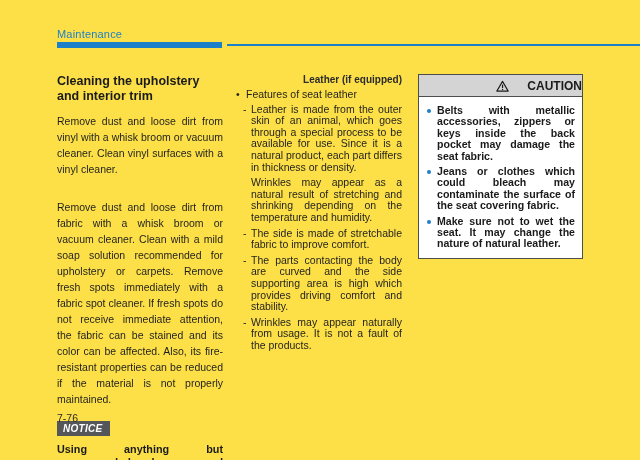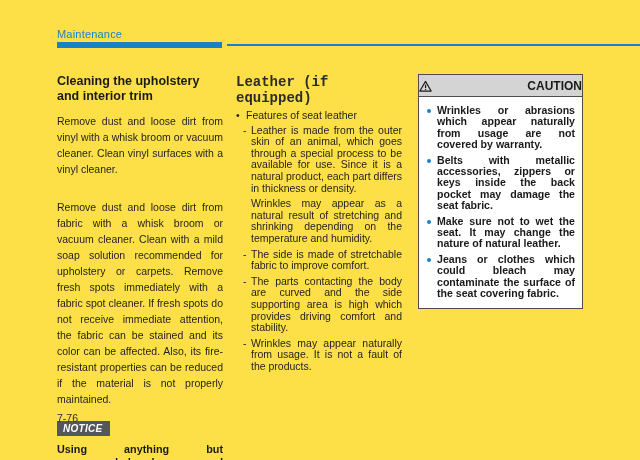--- a/index.html
+++ b/index.html
@@ -43,25 +43,26 @@
   #col-right  { left: 418px; width: 165px; }
 
   .section-title {
     font-size: 12.5px;
     font-weight: bold;
     line-height: 15px;
     margin: 0 0 9px 0;
     color: #1a1a1a;
   }
   .sub-heading {
-    font-family: Liberation Mono, monospace;
-    font-size: 14px;
+    font-family: Liberation Sans, sans-serif;
+    font-size: 10px;
     font-weight: bold;
     color: #2b2b2b;
     margin: 0 0 4px 0;
+    text-align: right;
   }
   .para {
     font-size: 10.5px;
     line-height: 16px;
     text-align: justify;
     margin: 0 0 11px 0;
     color: #1f1f1f;
   }
   .gap-lg { height: 11px; }
 
@@ -112,21 +113,21 @@
   .caution-header {
     background: #d4d4d4;
     border-bottom: 1px solid #4d4d4d;
     text-align: center;
     padding: 4px 0 3px 0;
     font-size: 12px;
     font-weight: bold;
     color: #1a1a1a;
     display: flex;
     align-items: center;
-    justify-content: space-between;
+    justify-content: flex-end;
     gap: 18px;
   }
   .caution-header svg { display: block; }
   .caution-body { padding: 8px 7px 8px 7px; }
   .caution-item {
     display: flex;
     margin: 0 0 4px 0;
   }
   .caution-item:last-child { margin-bottom: 0; }
   .caution-item .dot {
@@ -213,33 +214,29 @@
             <path d="M12 2.5 L22.5 20.5 H1.5 Z" fill="none" stroke="#1a1a1a" stroke-width="2" stroke-linejoin="round"></path>
             <rect x="11" y="8.5" width="2.2" height="6.5" fill="#1a1a1a"></rect>
             <rect x="11" y="16.6" width="2.2" height="2.2" fill="#1a1a1a"></rect>
           </svg>
         </span>
         <span>CAUTION</span>
       </div>
       <div class="caution-body">
         <div class="caution-item">
           <span class="dot"></span>
-          <span class="txt">Wrinkles or abrasions which appear naturally from usage are not covered by warranty.</span>
+          <span class="txt">Belts with metallic accessories, zippers or keys inside the back pocket may damage the seat fabric.</span>
         </div>
         <div class="caution-item">
           <span class="dot"></span>
-          <span class="txt">Belts with metallic accessories, zippers or keys inside the back pocket may damage the seat fabric.</span>
+          <span class="txt">Jeans or clothes which could bleach may contaminate the surface of the seat covering fabric.</span>
         </div>
         <div class="caution-item">
           <span class="dot"></span>
           <span class="txt">Make sure not to wet the seat. It may change the nature of natural leather.</span>
         </div>
-        <div class="caution-item">
-          <span class="dot"></span>
-          <span class="txt">Jeans or clothes which could bleach may contaminate the surface of the seat covering fabric.</span>
-        </div>
       </div>
     </div>
   </div>
 
   <div class="page-number">7-76</div>
 
 </div>
 
 </body></html>

